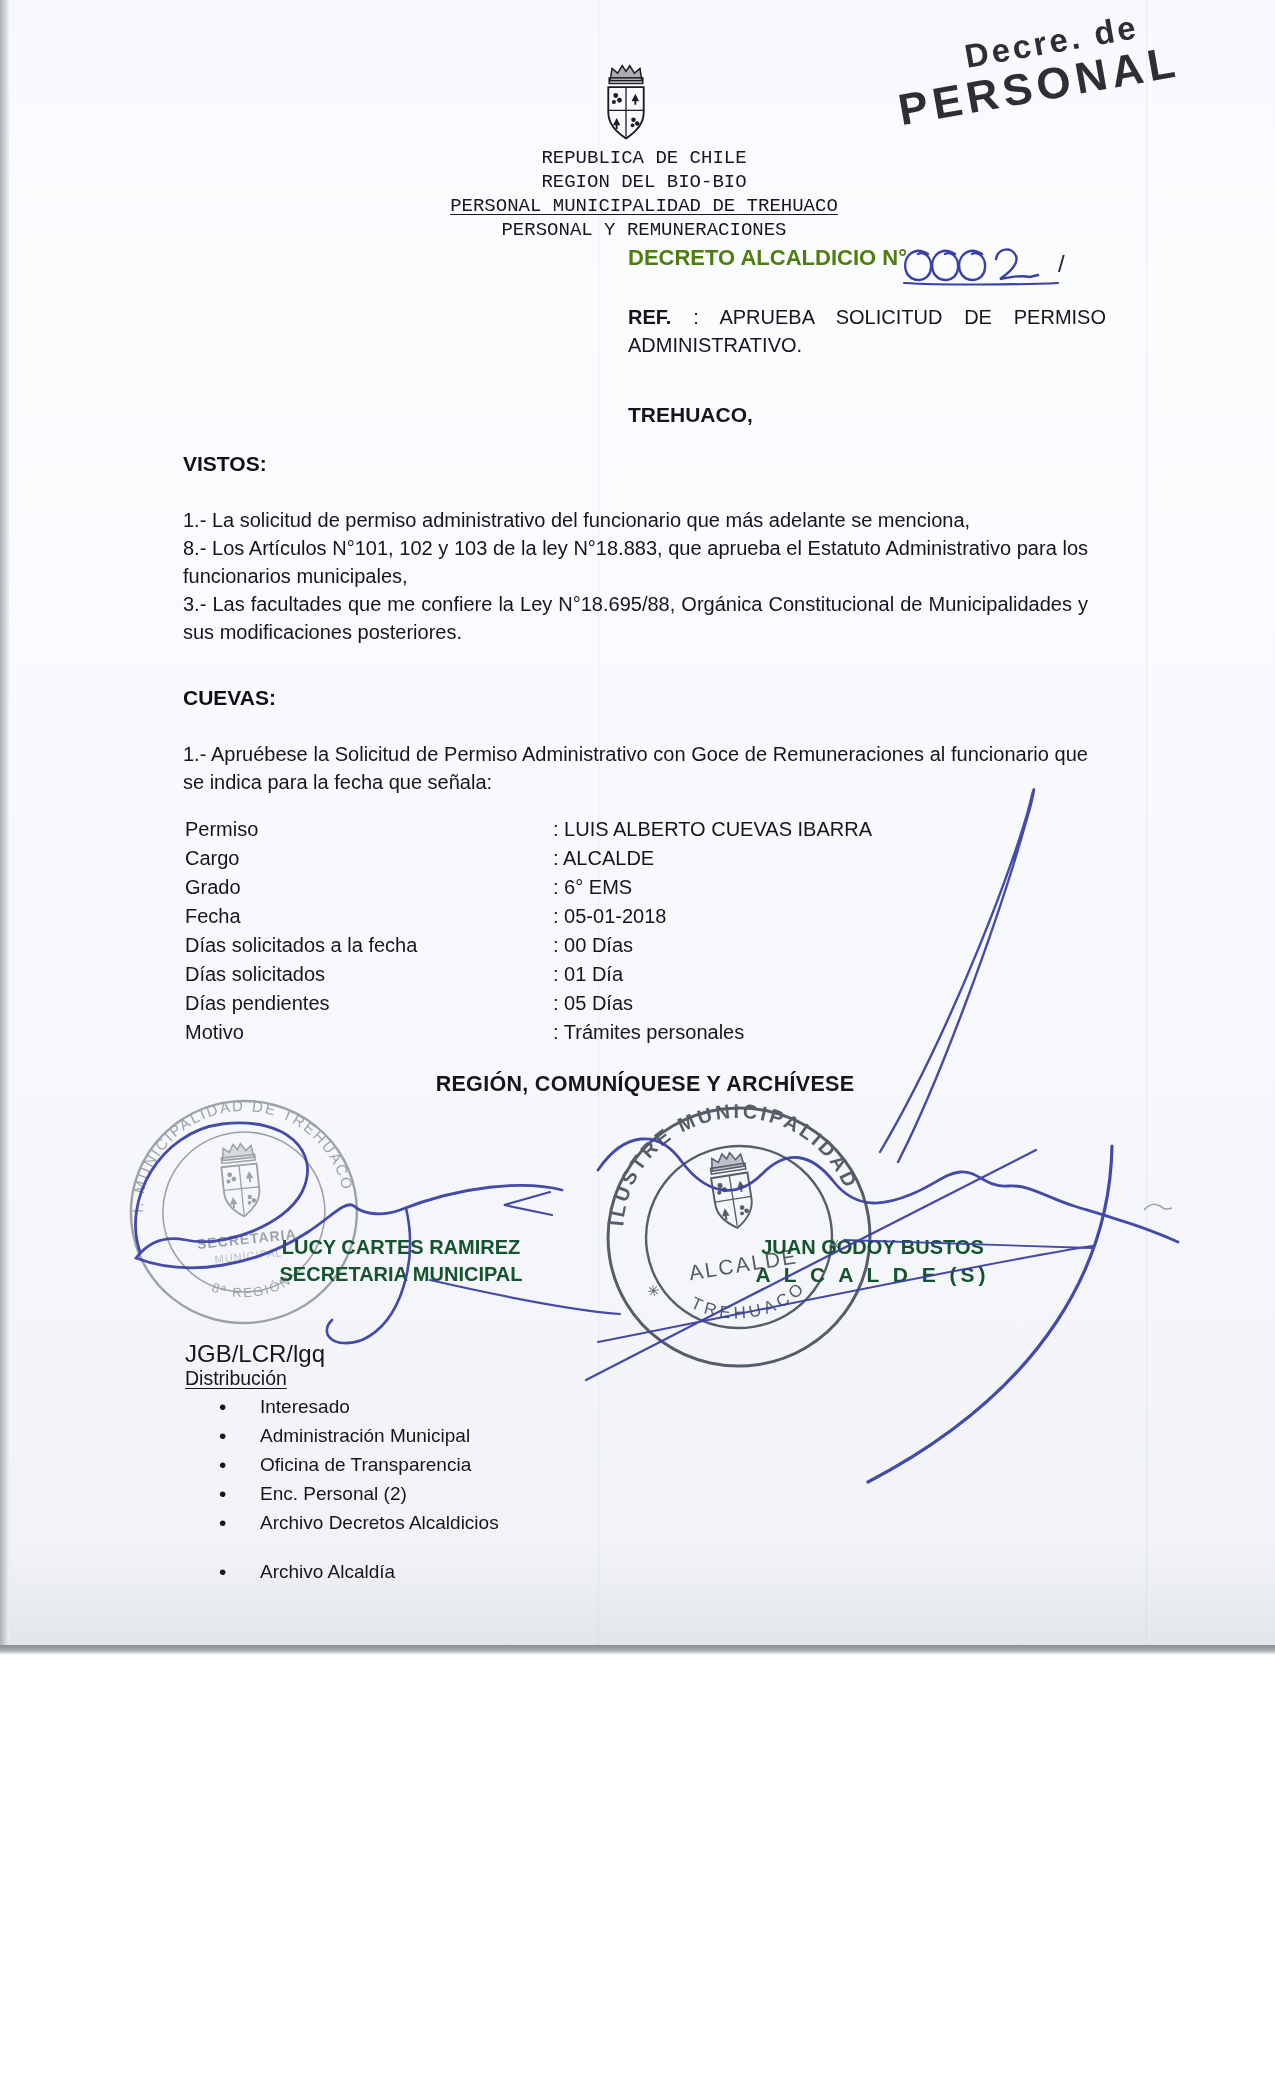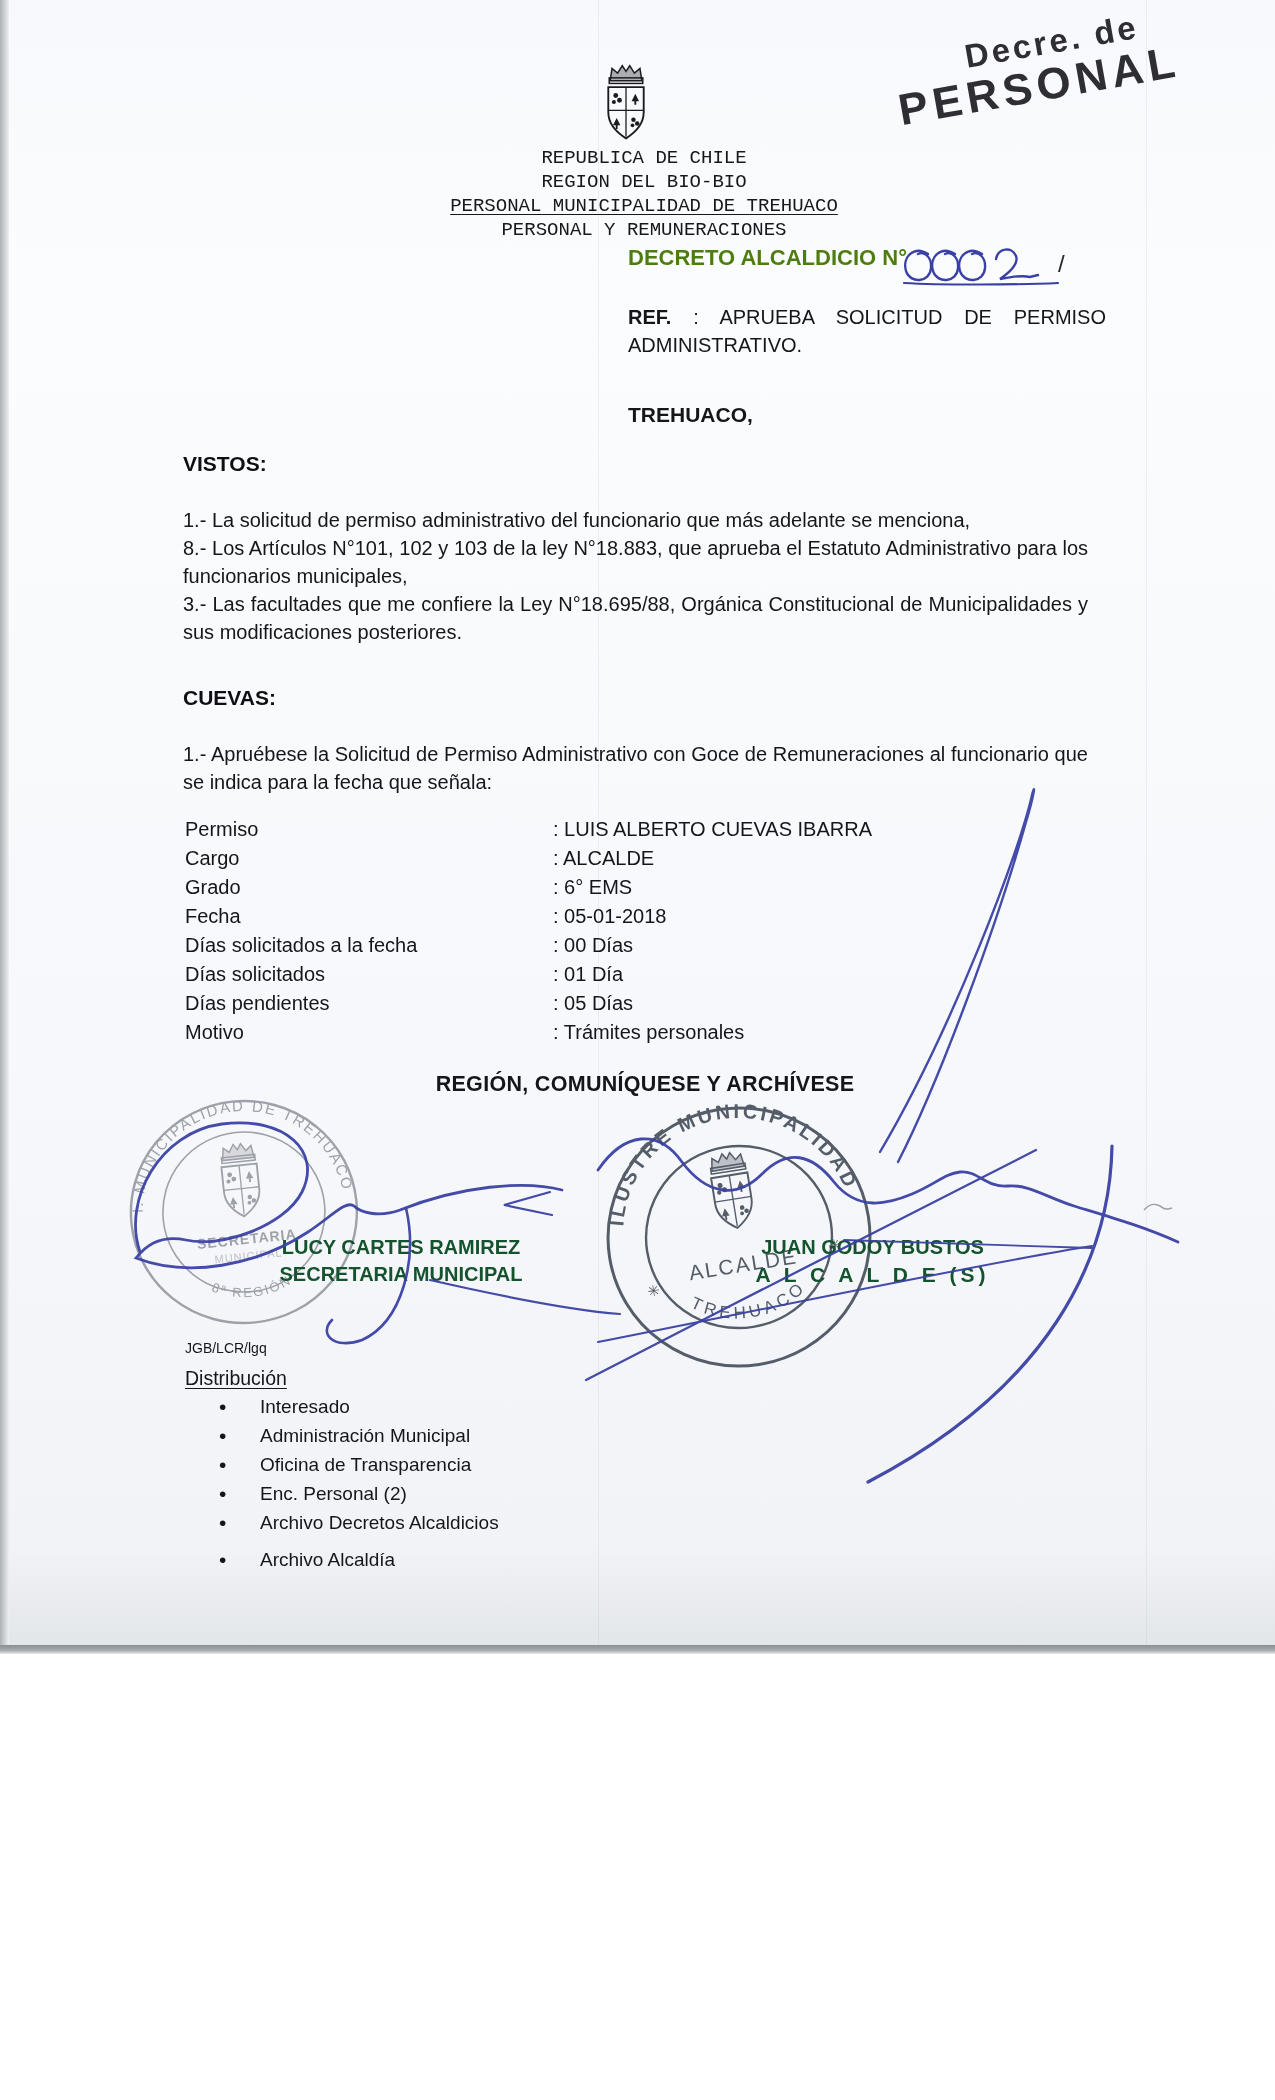--- a/index.html
+++ b/index.html
@@ -46,26 +46,26 @@
               transform:rotate(-6deg);opacity:0.85;}
   #stamp-right{left:598px;top:1100px;width:282px;height:274px;color:var(--stamp-dark,#49525f);
                transform:rotate(-9deg);opacity:0.93;}
   svg text{font-family:"Liberation Sans",sans-serif;}
   
   .sig-block{text-align:center;font-weight:bold;color:#14532d;line-height:27px;}
   #sig-left{left:256px;top:1234px;width:290px;font-size:20px;}
   #sig-right{left:720px;top:1234px;width:305px;font-size:20px;}
   #sig-right .t{letter-spacing:4px;font-size:21px;}
   
-  #initials{left:185px;top:1340px;font-size:14px;}
+  #initials{left:185px;top:1340px;font-size:24px;}
   #dist-h{left:185px;top:1367px;font-size:19.5px;text-decoration:underline;text-underline-offset:3px;}
   #dist{left:185px;top:1392px;font-size:19px;list-style:none;margin:0;padding:0;}
   #dist li{position:relative;padding-left:75px;line-height:29px;}
   #dist li::before{content:"•";position:absolute;left:34px;font-size:21px;}
-  #dist li.gap{margin-top:8px;}
+  #dist li.gap{margin-top:20px;}
   
   #ink{left:100px;top:700px;width:1175px;height:800px;color:var(--ink-blue,#3a41a4);}
   #scan-mark{left:1142px;top:1200px;width:32px;height:16px;}
   .sr{position:absolute;opacity:0;font-size:2px;pointer-events:none;}
 </style>
 </head>
 <body>
 
 <div id="canvas">
 

